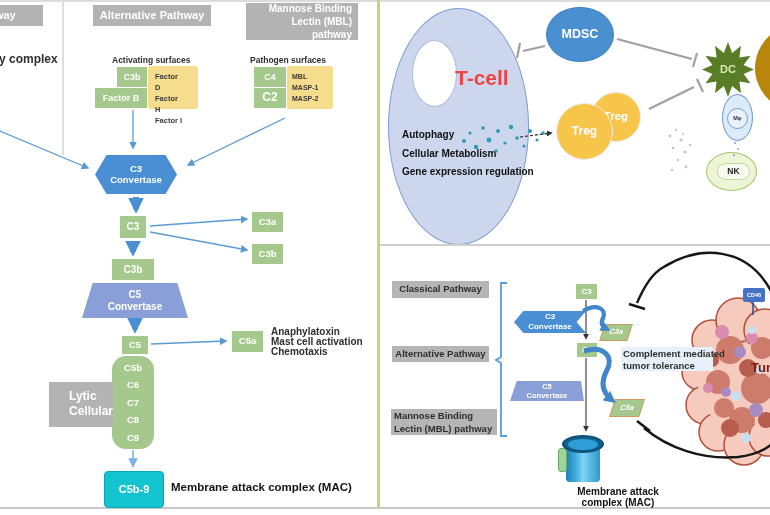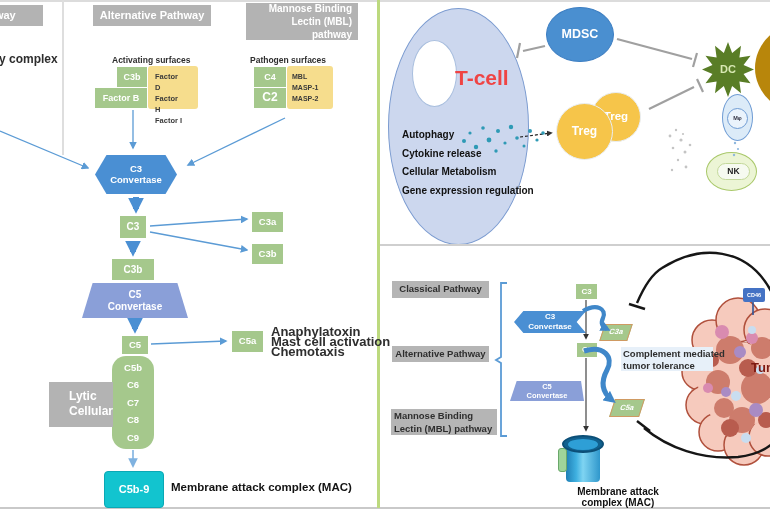--- a/index.html
+++ b/index.html
@@ -155,21 +155,21 @@
     </div>
 
   <div class="a f g w" style="left:122px;top:336px;width:26px;height:18px;font-size:9.5px">
     <span>C5</span>
     </div>
 
   <div class="a f g w" style="left:232px;top:331px;width:31px;height:21px;font-size:9.5px">
     <span>C5a</span>
     </div>
 
-  <div class="a dk" style="left:271px;top:327px;font-size:13px;font-weight:700;line-height:10px;white-space:nowrap">
+  <div class="a dk" style="left:271px;top:327px;font-size:10px;font-weight:700;line-height:10px;white-space:nowrap">
     <div>Anaphylatoxin</div>
     <div>Mast cell activation</div>
     <div>Chemotaxis</div>
   </div>
 
   <div class="a f col g w" style="left:112px;top:356px;width:42px;height:93px;border-radius:14px;font-size:9.5px;line-height:17.5px">
     <span>C5b</span>
       <span>C6</span>
     <span>C7</span>
       <span>C8</span>
@@ -188,21 +188,20 @@
   <div class="a" style="left:171px;top:481px;font-size:11.5px;font-weight:700;color:#141414;white-space:nowrap">
     <span>Membrane attack complex (MAC)</span></div>
 
   <div class="a" style="left:388px;top:8px;width:141px;height:237px;border-radius:50%;background:#ccd7ee;border:1.5px solid #7b9bd0;z-index:1"></div>
   <div class="a" style="left:412px;top:40px;width:45px;height:67px;border-radius:50%;background:#fff;border:1.5px solid #a8bede"></div>
   <div class="a" style="left:455px;top:66px;font-size:21px;font-weight:700;color:#ef4444">
     <span>T-cell</span></div>
 
   <div class="a" style="left:402px;top:126px;font-size:10px;font-weight:700;color:#111;line-height:18.5px;white-space:nowrap">
     <div>Autophagy</div>
-    <div>Cytokine release</div>
     <div>Cellular Metabolism</div>
     <div>Gene expression regulation</div>
   </div>
 
   <div class="a f w" style="left:546px;top:7px;width:68px;height:55px;border-radius:50%;background:#4a8fd0;border:1px solid #3c7ec2;font-size:12.5px">
     <span>MDSC</span>
     </div>
 
   <div class="a f w" style="left:591px;top:92px;width:50px;height:50px;border-radius:50%;background:#f6c54a;border:1.5px solid #e9eef4;font-size:11.5px;z-index:2">
     <span>Treg</span>

